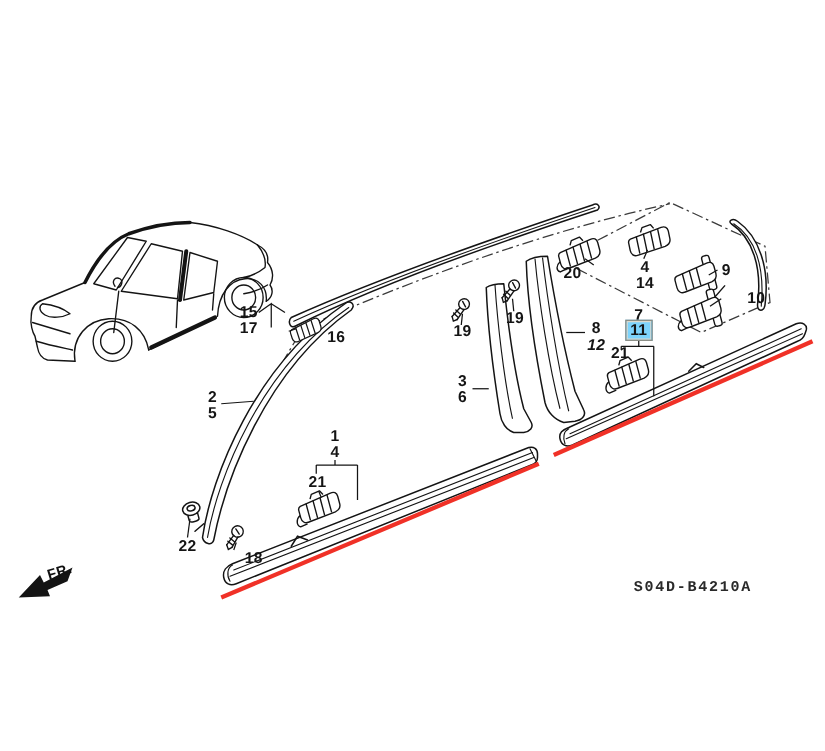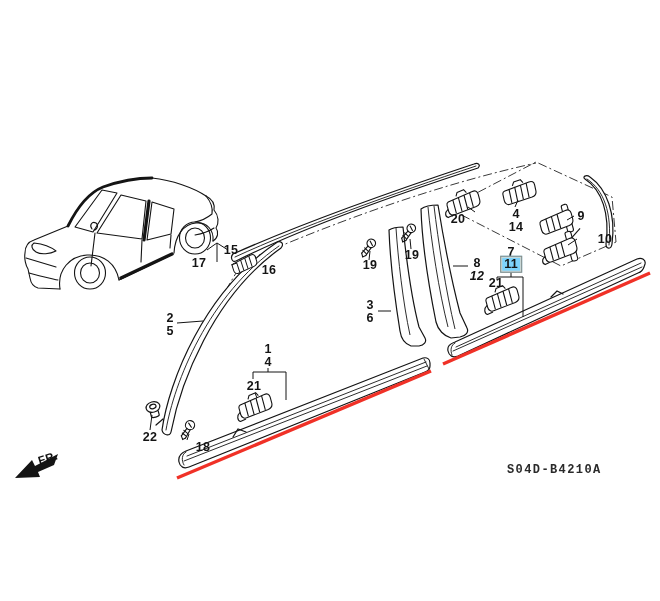--- a/index.html
+++ b/index.html
@@ -189,21 +189,21 @@
     <path d="M574,216 L567,220"></path>
     <path d="M577,239 L568,245"></path>
     <path d="M511,272 L511,277 M497,277 L523,277 M497,277 L497,280 M523,277 L523,317"></path>
   </g>
 
   <g>
     <path d="M15,478 L32,460 L35,466 L58,454 L54,465 L38,472 L40,477 Z" fill="#141414" stroke="none"></path>
   </g>
 </svg>
 
-  <div class="co" style="left:199px;top:250px;margin-left:32px;">15</div>
+  <div class="co" style="left:199px;top:250px;">15</div>
   <div class="co" style="left:199px;top:263px;">17</div>
   <div class="co" style="left:225px;top:270px;margin-left:44px;">16</div>
   <div class="co" style="left:170px;top:318px;">2</div>
   <div class="co" style="left:170px;top:331px;">5</div>
   <div class="co" style="left:268px;top:349px;">1</div>
   <div class="co" style="left:268px;top:362px;">4</div>
   <div class="co" style="left:254px;top:386px;">21</div>
   <div class="co" style="left:150px;top:437px;">22</div>
   <div class="co" style="left:187px;top:447px;margin-left:16px;">18</div>
   <div class="co" style="left:370px;top:265px;">19</div>

